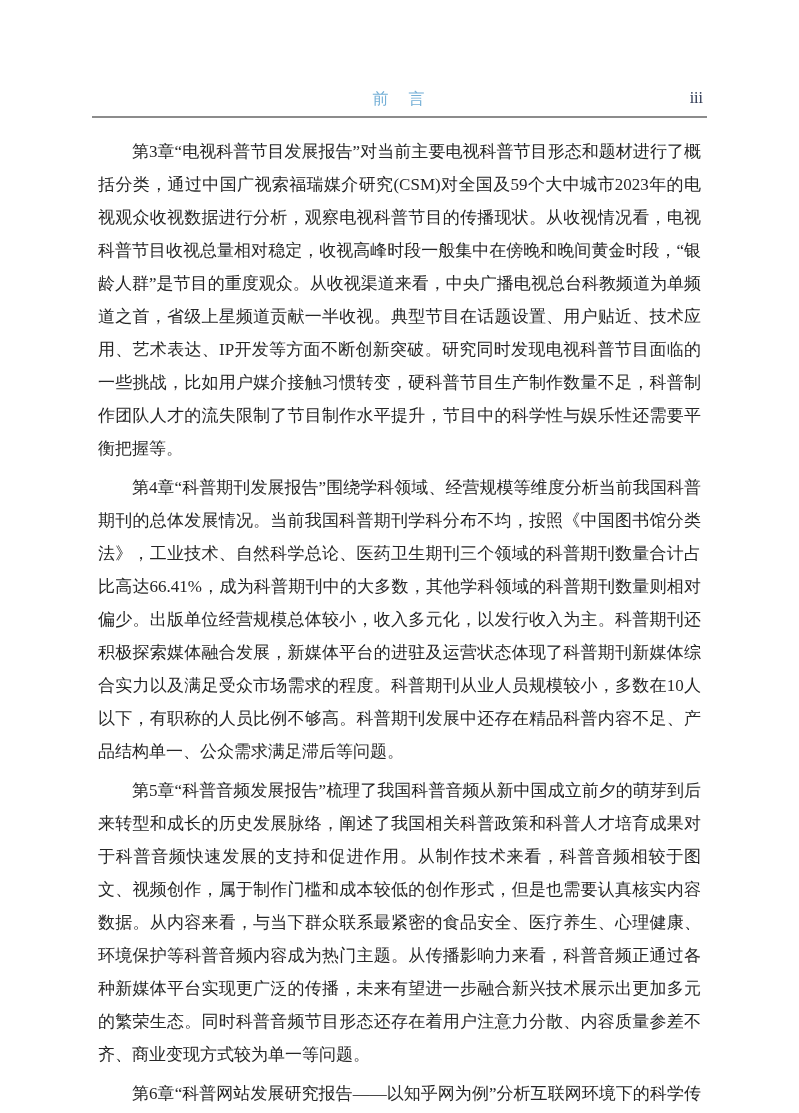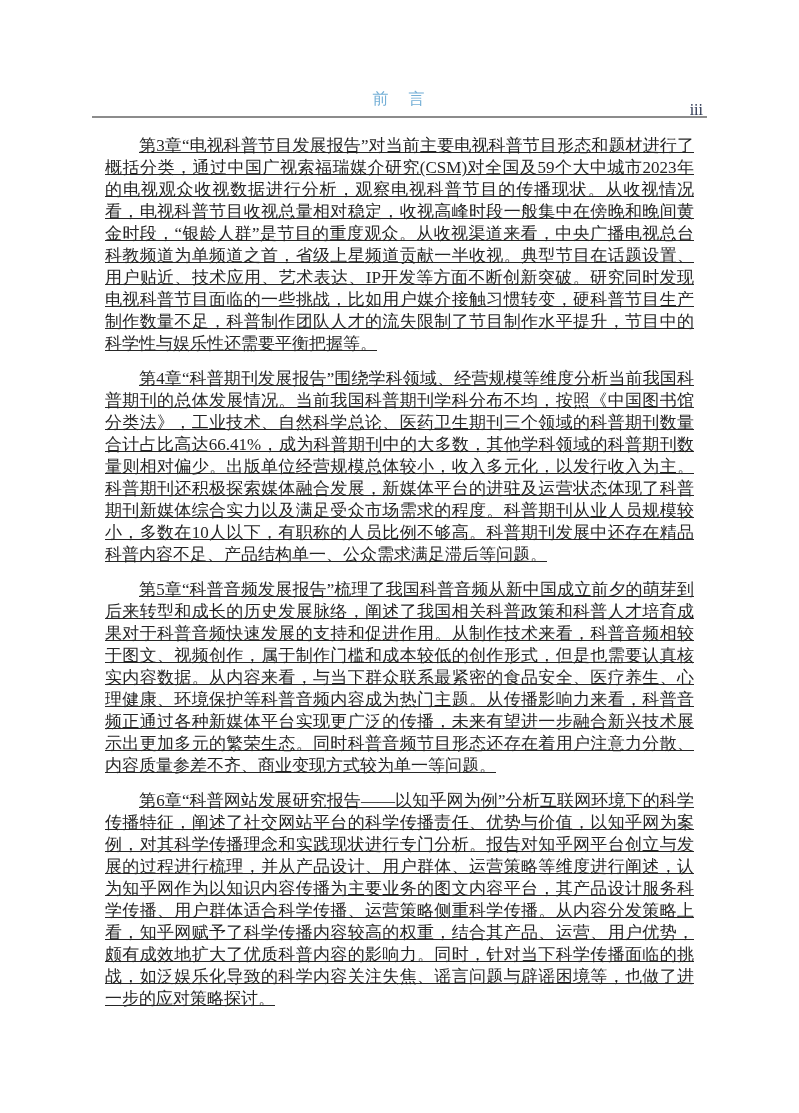--- a/index.html
+++ b/index.html
@@ -31,40 +31,39 @@
     display: inline-block;
     margin: 0;
     font-size: 16px;
     font-weight: normal;
     color: var(--title-blue, #74afd6);
     letter-spacing: 2px;
   }
   .page-number {
     position: absolute;
     right: 4px;
-    top: 12px;
+    top: 0;
     font-size: 16px;
     color: var(--page-number-color, #2b3550);
   }
   .header-rule {
     height: 2px;
     background: var(--rule-gray, #8c8c8c);
     margin-top: 1px;
   }
   .doc-body {
     margin-top: 17px;
   }
   .para {
-    margin: 13px;
+    margin: 6px;
     font-size: 17px;
-    line-height: 22px;
+    line-height: 33px;
     color: var(--body-text, #262626);
     text-align: justify;
     text-indent: 2em;
-    text-decoration: underline;
   }
 </style>
 </head>
 <body>
 
 <div class="page">
   <div class="content">
 
     <header class="page-header">
       <h1 class="page-title">前　言</h1>

